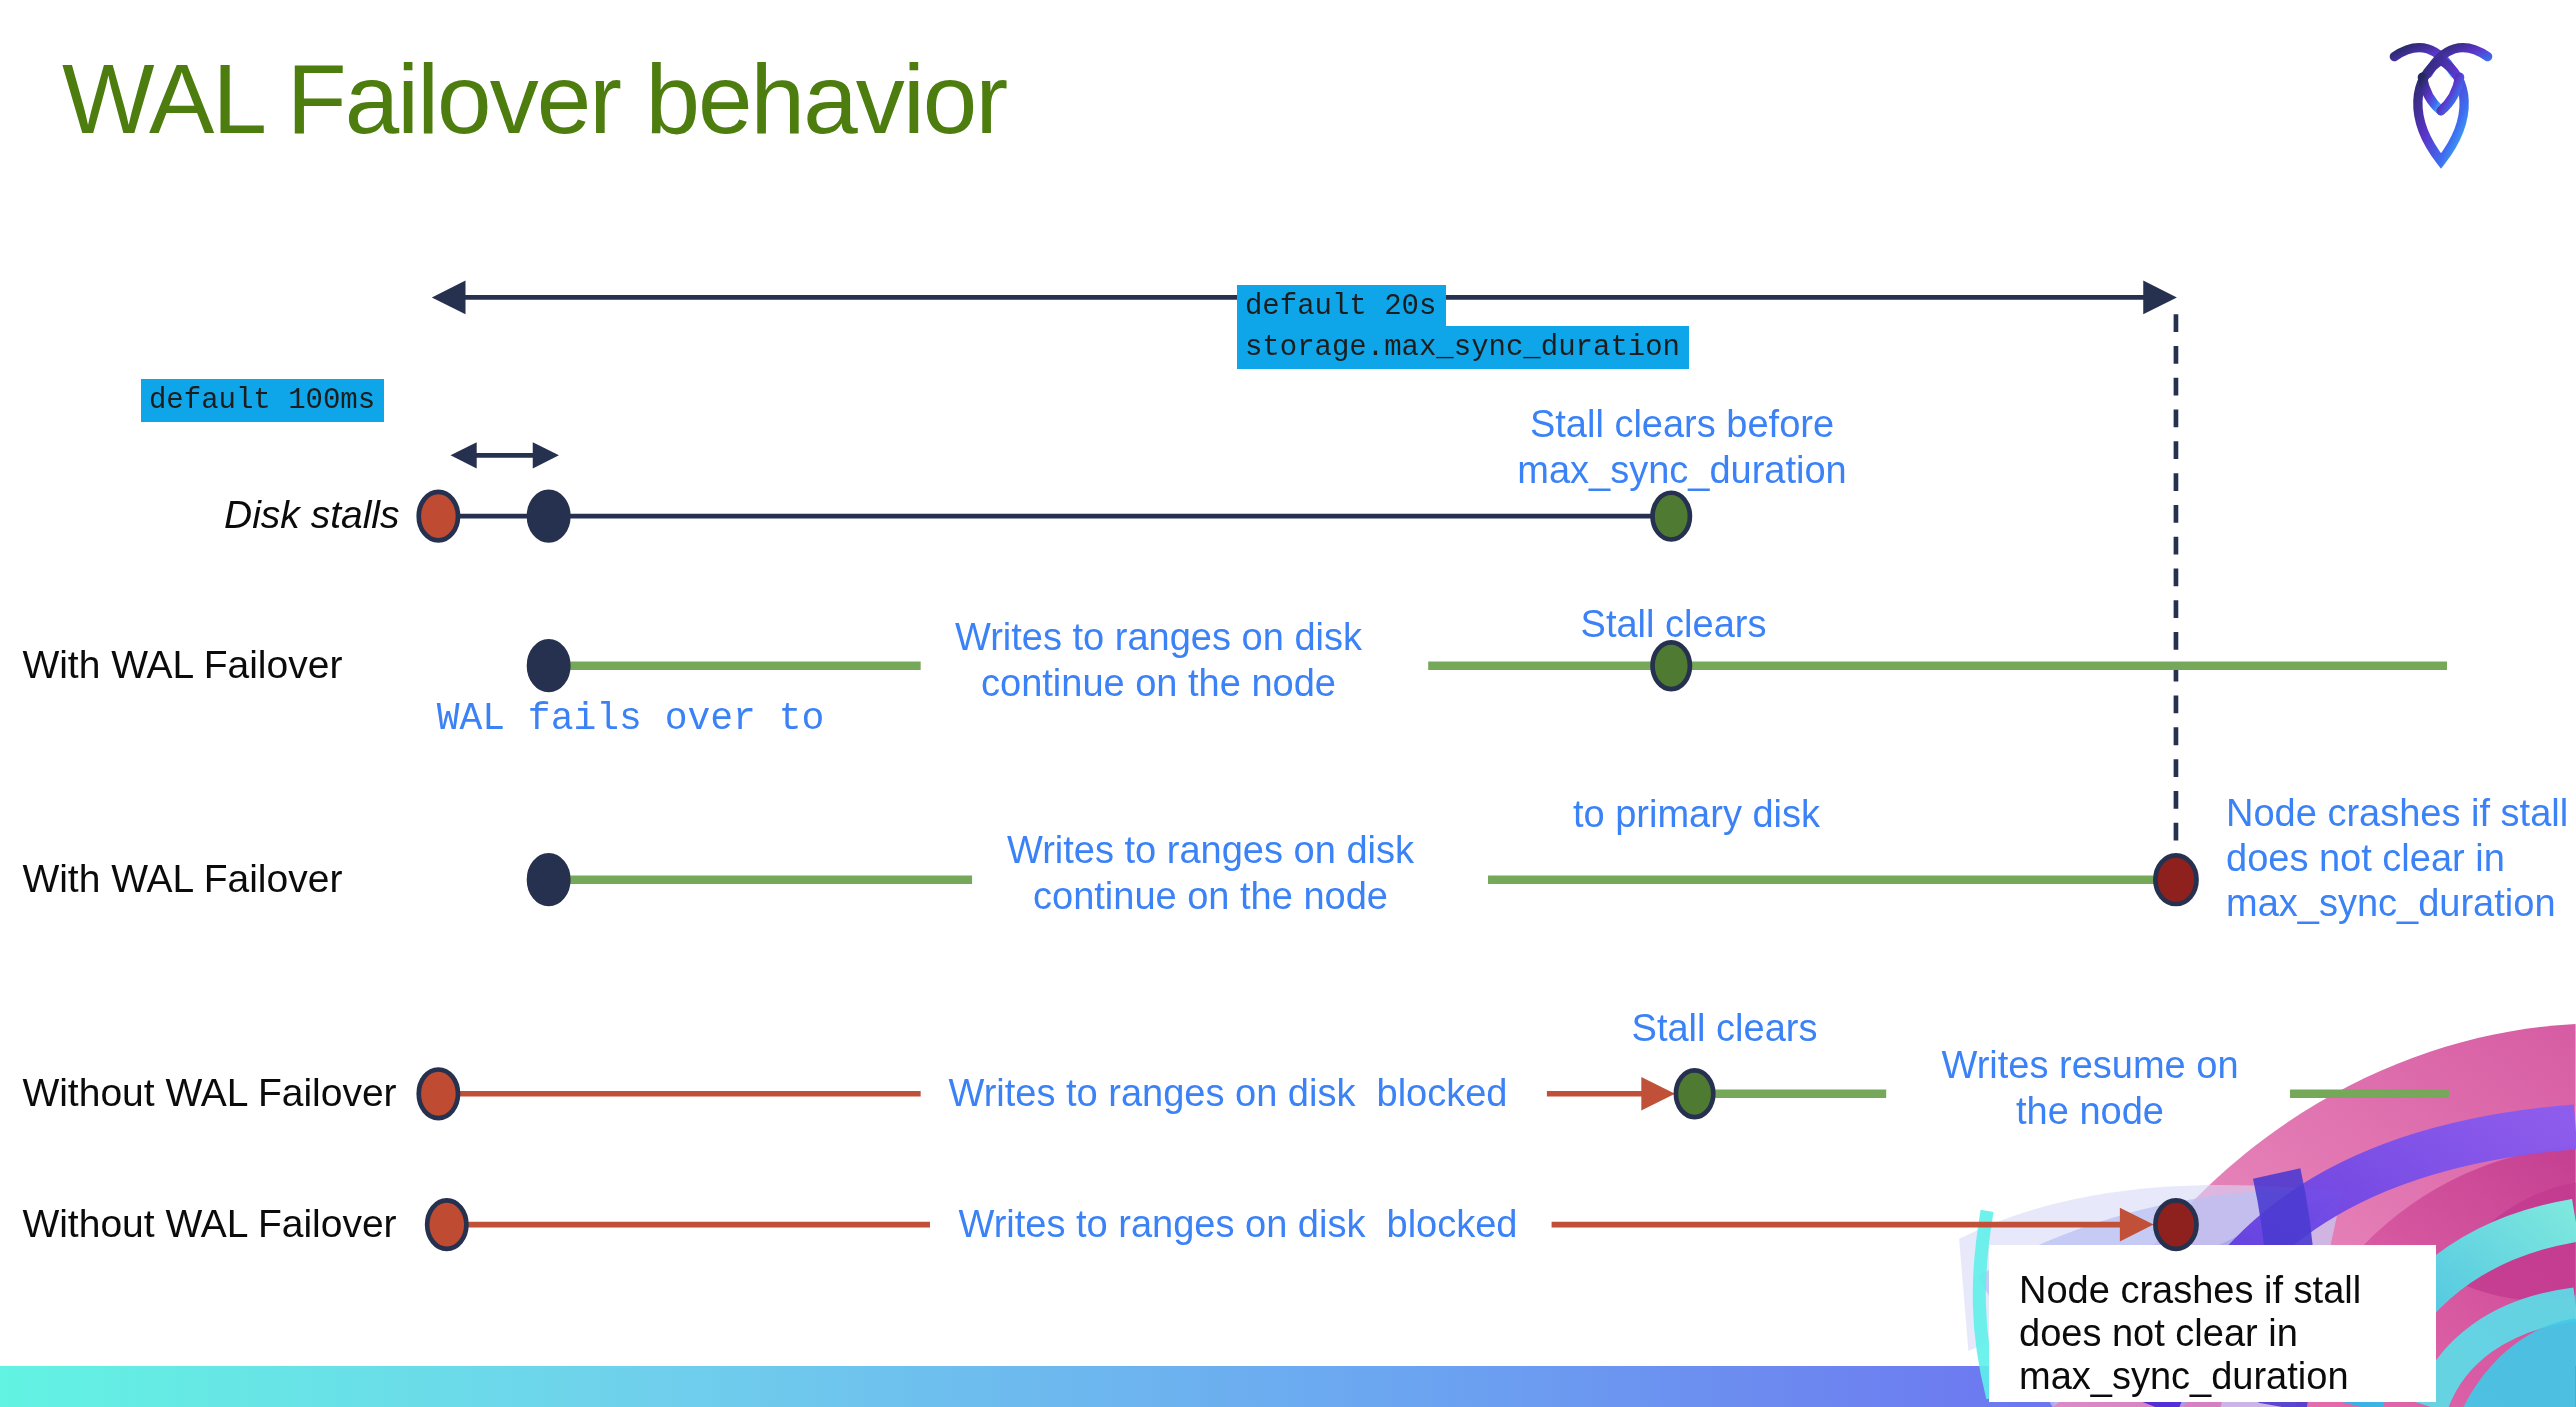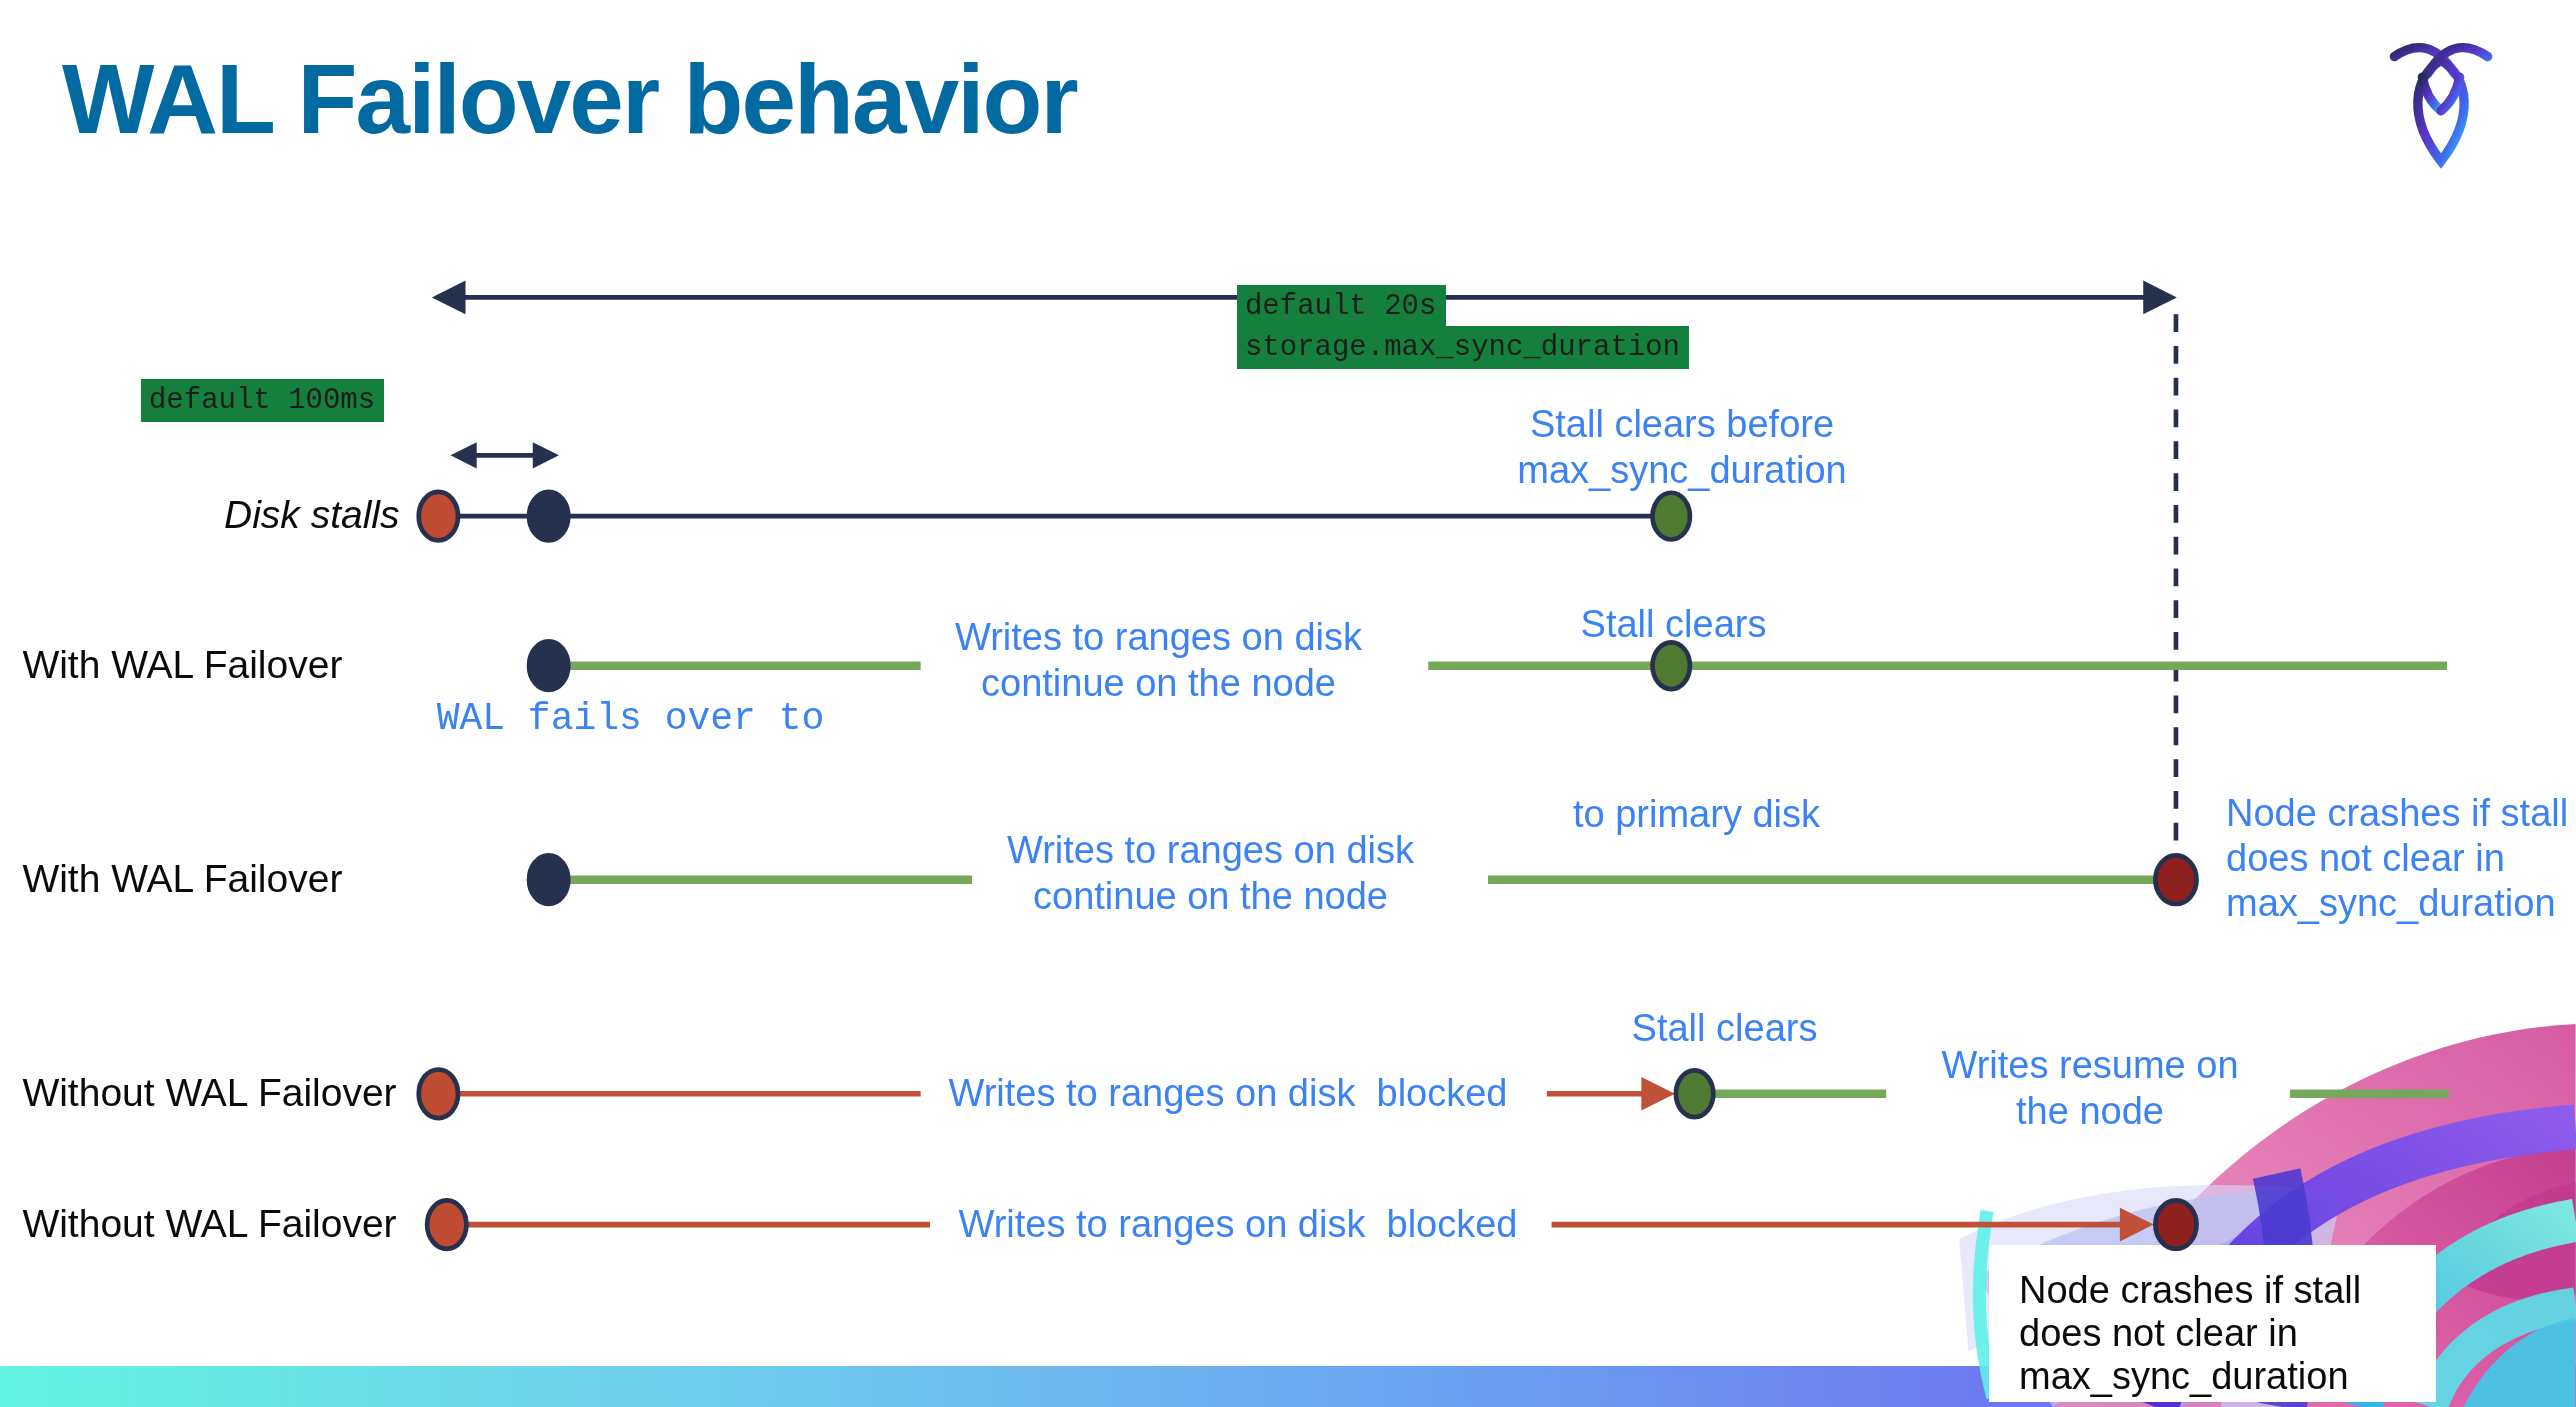--- a/index.html
+++ b/index.html
@@ -2,31 +2,31 @@
 <html style="font-size:15px"><head>
 <meta charset="utf-8">
 <style>
   html,body{margin:0;padding:0;background:#ffffff;}
   .canvas{
     position:relative;width:2576px;height:1408px;background:#ffffff;overflow:hidden;
     font-family:"Liberation Sans",sans-serif;color:#0b0b0b;
   }
   .abs{position:absolute;}
   .title{
-    font-size:98px;font-weight:bold;letter-spacing:-1.9px;color:#0369a1;
+    font-size:98px;font-weight:normal;letter-spacing:-1.9px;color:#4d7c0f;
     font-family:"Liberation Sans",sans-serif;
   }
   .rowlabel{font-size:39px;color:#0b0b0b;white-space:nowrap;}
   .ann{font-size:38px;color:#3b82f6;line-height:1.2;}
   .center{text-align:center;}
   .pre{white-space:pre;}
   .mono-line{
     font-family:"Liberation Mono",monospace;font-size:29px;color:#1d1d1d;white-space:pre;
   }
-  .mono-line .bg{background:#15803d;display:inline-block;padding:4.7px 9.3px 5.6px 7.5px;}
+  .mono-line .bg{background:#0ea5e9;display:inline-block;padding:4.7px 9.3px 5.6px 7.5px;}
   .crash-box{
     background:#ffffff;width:447px;height:157px;z-index:3;
   }
   .crash-text{font-size:38px;line-height:43px;color:#0b0b0b;padding:24px 0 0 30px;}
   .bottom-bar{
     left:0;top:1366px;width:2576px;height:42px;z-index:1;
     background:linear-gradient(90deg,#62f3e2 0%,#6fd0ec 25%,#6ba4f1 55%,#6d75f0 80%,#6c5cee 100%);
   }
   .artwork{left:1940px;top:996px;z-index:2;}
   .diagram-svg{left:0;top:0;z-index:4;pointer-events:none;}

